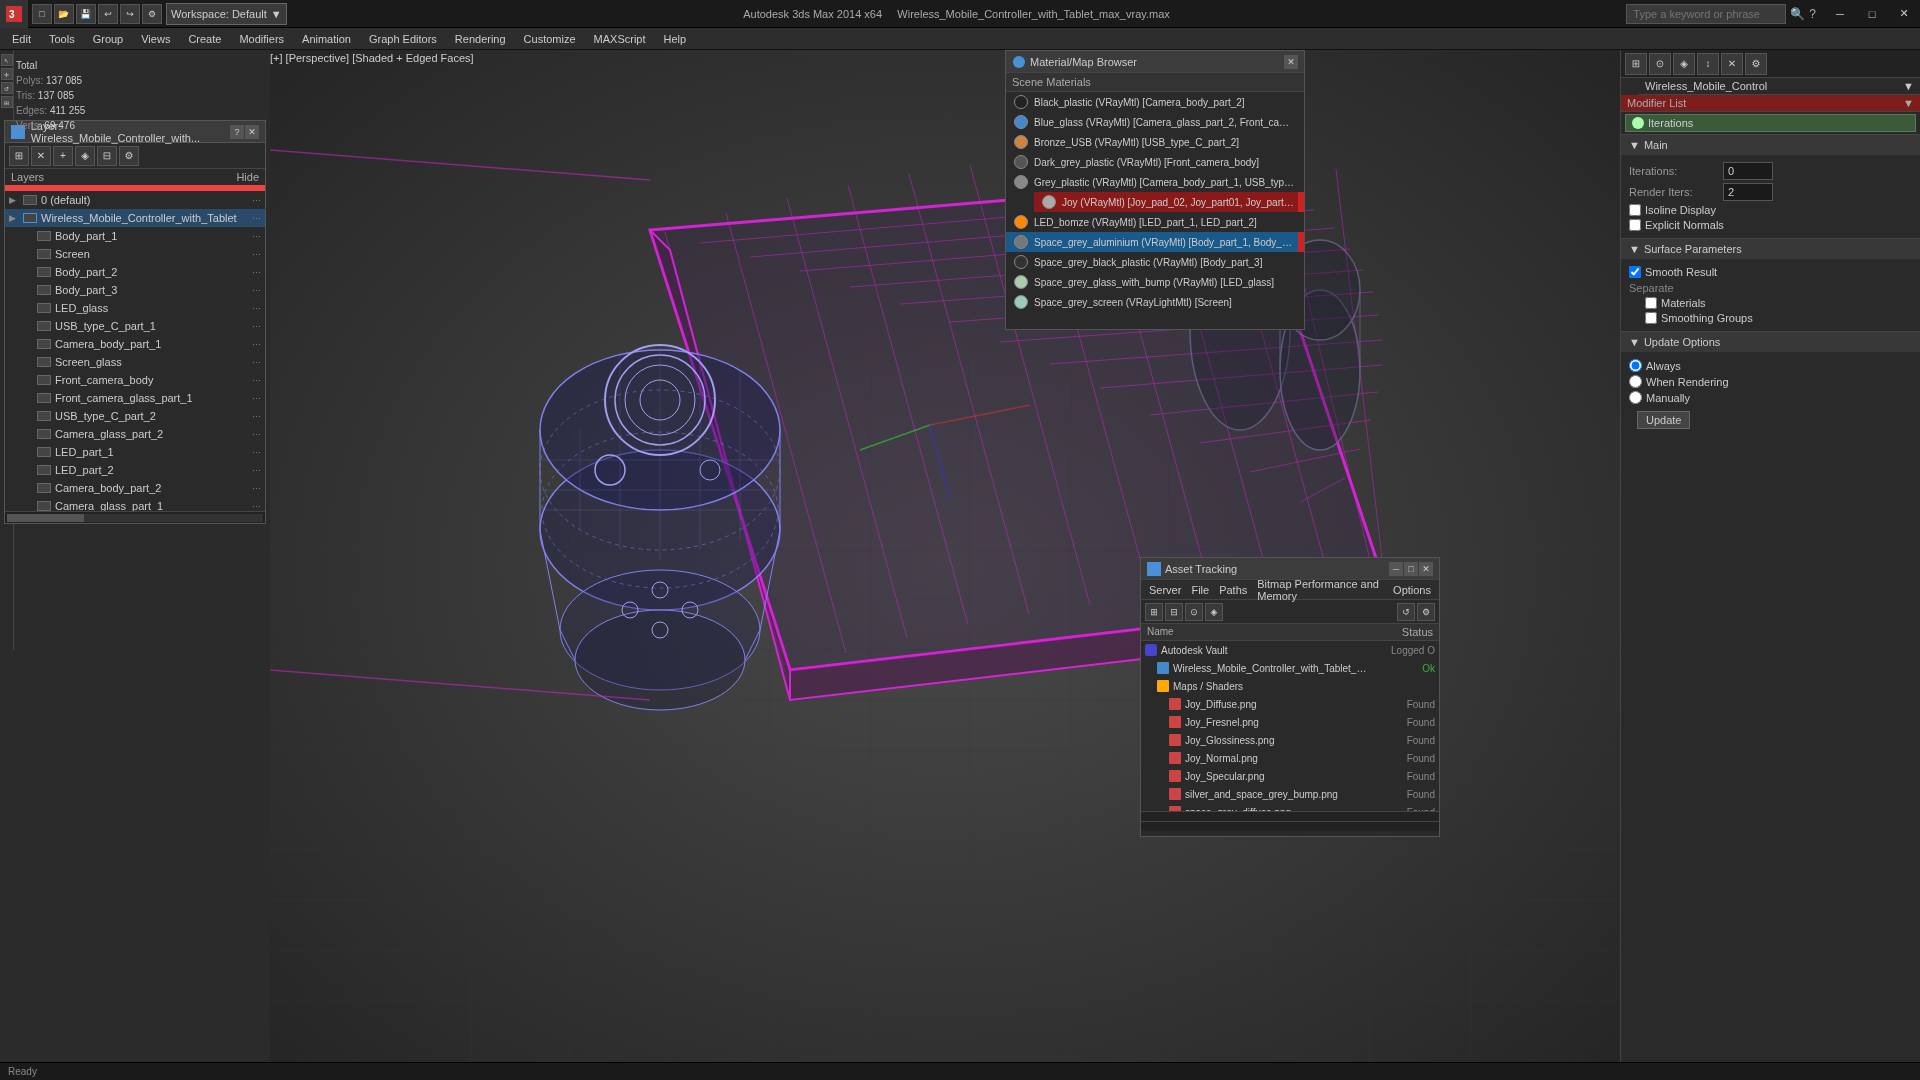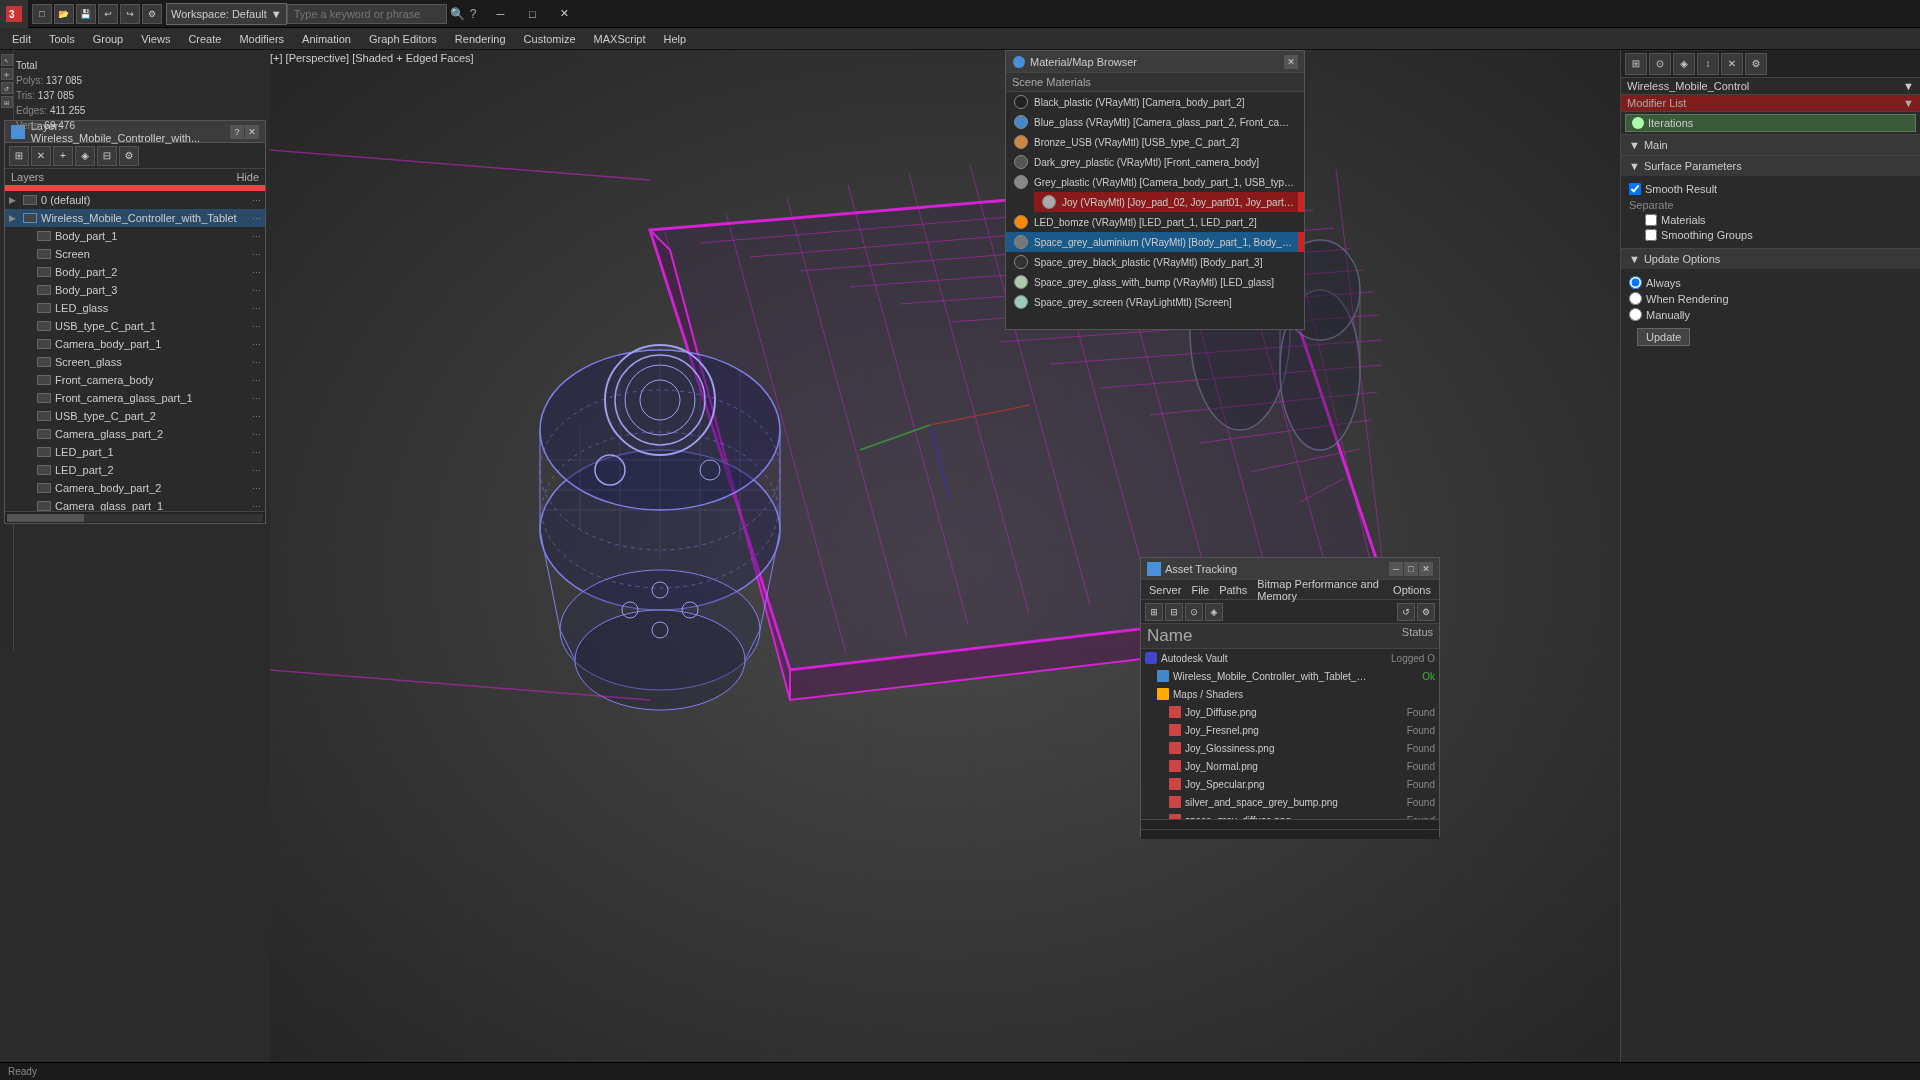--- a/index.html
+++ b/index.html
@@ -69,21 +69,21 @@
     #layers-panel .layer-options { font-size: 9px; color: #888; }
     #layers-panel .scrollbar-h { height: 12px; background: #222; border-top: 1px solid #444; display: flex; align-items: center; padding: 0 2px; }
     #layers-panel .scrollbar-track { flex: 1; height: 8px; background: #333; position: relative; }
     #layers-panel .scrollbar-thumb { width: 30%; height: 100%; background: #555; }
 
     
     #modifier-panel {
       position: absolute; right: 0; top: 50px; width: 300px; bottom: 0;
       background: #2a2a2a; border-left: 1px solid #444;
     }
-    #modifier-panel .panel-title { font-size: 11px; color: #ccc; background: #2a2a2a; padding: 2px 6px; border-bottom: 1px solid #444; display: flex; align-items: center; justify-content: space-between; }
+    #modifier-panel .panel-title { font-size: 11px; color: #ccc; background: #2a2a2a; padding: 2px 6px; border-bottom: 1px solid #444; display: flex; align-items: center; justify-content: space-between; margin-left: 18px; }
     #modifier-panel .section-header { background: #383838; padding: 4px 8px; font-size: 11px; color: #ccc; border-top: 1px solid #444; cursor: pointer; display: flex; align-items: center; gap: 4px; }
     #modifier-panel .section-content { padding: 4px 8px; }
     #modifier-panel .field-row { display: flex; align-items: center; gap: 4px; margin: 3px 0; }
     #modifier-panel .field-label { color: #999; width: 90px; font-size: 11px; }
     #modifier-panel .field-input { background: #1a1a1a; border: 1px solid #555; color: #ccc; width: 50px; height: 18px; font-size: 11px; padding: 1px 4px; }
     #modifier-panel .checkbox-row { display: flex; align-items: center; gap: 4px; margin: 3px 0; font-size: 11px; }
     #modifier-panel .checkbox-row input { width: 12px; height: 12px; }
     #modifier-panel .radio-row { display: flex; align-items: center; gap: 4px; margin: 3px 0; font-size: 11px; }
     #modifier-panel .indent { padding-left: 16px; }
     #modifier-panel .update-btn { background: #444; border: 1px solid #666; color: #ccc; padding: 2px 8px; font-size: 11px; cursor: pointer; margin: 4px 8px; }
@@ -116,21 +116,21 @@
     #asset-panel .panel-titlebar {
       background: #3c3c3c; height: 22px; display: flex; align-items: center; justify-content: space-between;
       padding: 0 6px; border-bottom: 1px solid #444;
     }
     #asset-panel .panel-titlebar .title-text { font-size: 11px; color: #ccc; display: flex; align-items: center; gap: 4px; }
     #asset-panel .menu-bar { display: flex; align-items: center; gap: 2px; padding: 0 4px; height: 20px; border-bottom: 1px solid #444; background: #2d2d2d; }
     #asset-panel .menu-bar .menu-item { font-size: 11px; color: #ccc; cursor: pointer; padding: 1px 4px; }
     #asset-panel .toolbar { display: flex; align-items: center; gap: 2px; padding: 2px 4px; border-bottom: 1px solid #444; height: 24px; }
     #asset-panel .toolbar .tb-btn { width: 18px; height: 18px; background: #3a3a3a; border: 1px solid #555; display: flex; align-items: center; justify-content: center; font-size: 9px; color: #ccc; cursor: pointer; }
     #asset-panel .col-header { display: flex; background: #333; border-bottom: 1px solid #444; }
-    #asset-panel .col-name { flex: 1; padding: 2px 6px; font-size: 17px; color: #aaa; }
+    #asset-panel .col-name { flex: 1; padding: 2px 6px; font-size: 10px; color: #aaa; }
     #asset-panel .col-status { width: 70px; padding: 2px 6px; font-size: 11px; color: #aaa; text-align: right; }
     #asset-panel .asset-item { display: flex; align-items: center; padding: 1px 4px; cursor: pointer; height: 18px; font-size: 10px; gap: 4px; }
     #asset-panel .asset-item.indent1 { padding-left: 16px; }
     #asset-panel .asset-item.indent2 { padding-left: 28px; }
     #asset-panel .asset-icon { width: 12px; height: 12px; flex-shrink: 0; }
     #asset-panel .asset-name { flex: 1; color: #ccc; overflow: hidden; text-overflow: ellipsis; white-space: nowrap; }
     #asset-panel .asset-status { width: 60px; text-align: right; font-size: 10px; }
     #asset-panel .status-ok { color: #44aa44; }
     #asset-panel .status-found { color: #888888; }
     #asset-panel .status-logged { color: #888888; }
@@ -174,20 +174,25 @@
     <span>□</span>
     <span>📂</span>
     <span>💾</span>
     <span>↩</span>
     <span>↪</span>
     <span>⚙</span>
   </div>
   <div class="workspace-selector">
     <span>Workspace: Default</span>
     <span>▼</span>
+  </div>
+  <div class="title-center">
+    <span>Autodesk 3ds Max 2014 x64</span>
+    &nbsp;&nbsp;&nbsp;
+    <span>Wireless_Mobile_Controller_with_Tablet_max_vray.max</span>
   </div>
   <div style="display:flex; align-items:center; gap:4px; padding-right:8px;">
     <input type="text" class="search-box" placeholder="Type a keyword or phrase" style="">
     <span style="color:#aaa; font-size:12px;">🔍</span>
     <span style="color:#aaa; font-size:12px;">?</span>
   </div>
   <div class="win-btns">
     <div class="win-btn">─</div>
     <div class="win-btn">□</div>
     <div class="win-btn close">✕</div>
@@ -613,20 +618,38 @@
 
   <div style="margin:2px 4px; background:#3a5a3a; border:1px solid #5a7a5a; display:flex; align-items:center; gap:4px; padding:2px 6px; cursor:pointer;">
     <div style="width:12px;height:12px;background:#aaffaa;border-radius:50%;"></div>
     <span>Iterations</span>
   </div>
 
   <div class="section-header">
     <span>▼</span>
     <span>Main</span>
   </div>
+  <div class="section-content">
+    <div class="field-row">
+      <span class="field-label">Iterations:</span>
+      <input class="field-input" type="text" value="0" style="">
+    </div>
+    <div class="field-row">
+      <span class="field-label">Render Iters:</span>
+      <input class="field-input" type="text" value="2" style="">
+    </div>
+    <div class="checkbox-row">
+      <input type="checkbox" style="">
+      <span>Isoline Display</span>
+    </div>
+    <div class="checkbox-row">
+      <input type="checkbox" style="">
+      <span>Explicit Normals</span>
+    </div>
+  </div>
 
   <div class="section-header">
     <span>▼</span>
     <span>Surface Parameters</span>
   </div>
   <div class="section-content">
     <div class="checkbox-row">
       <input type="checkbox" checked="" style="">
       <span>Smooth Result</span>
     </div>

